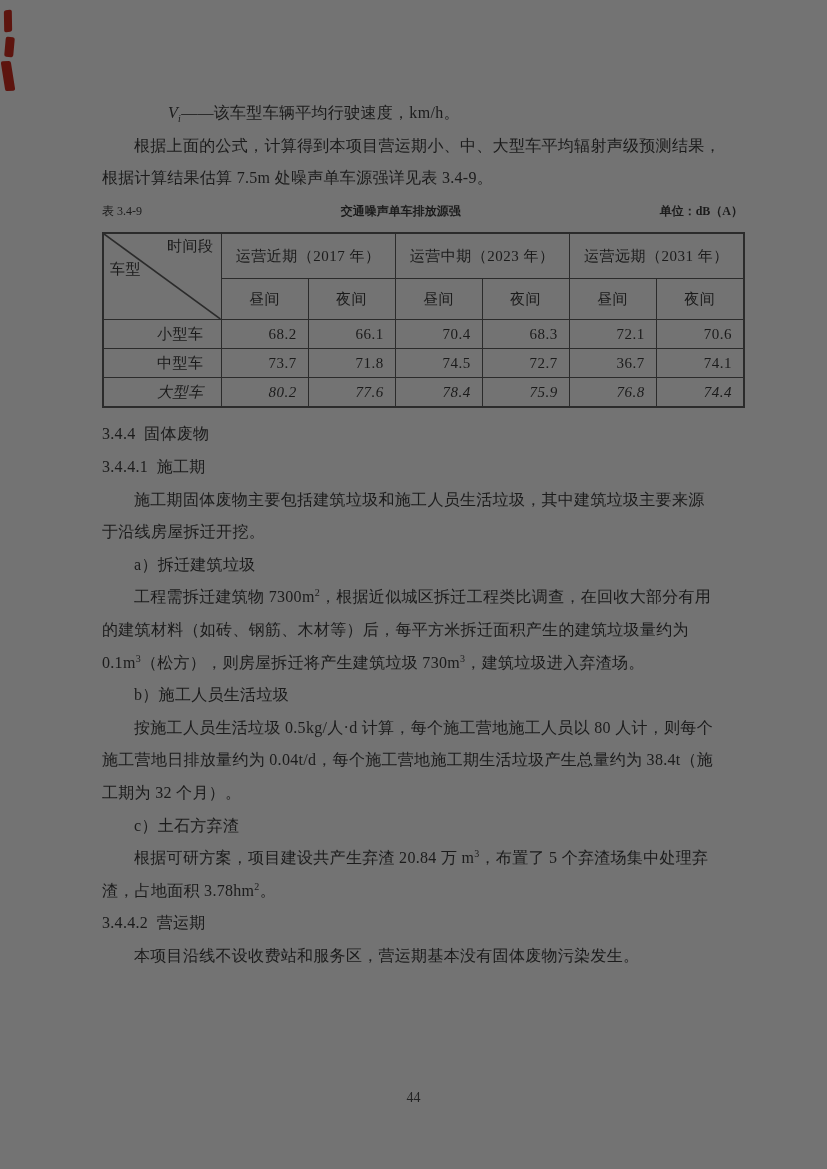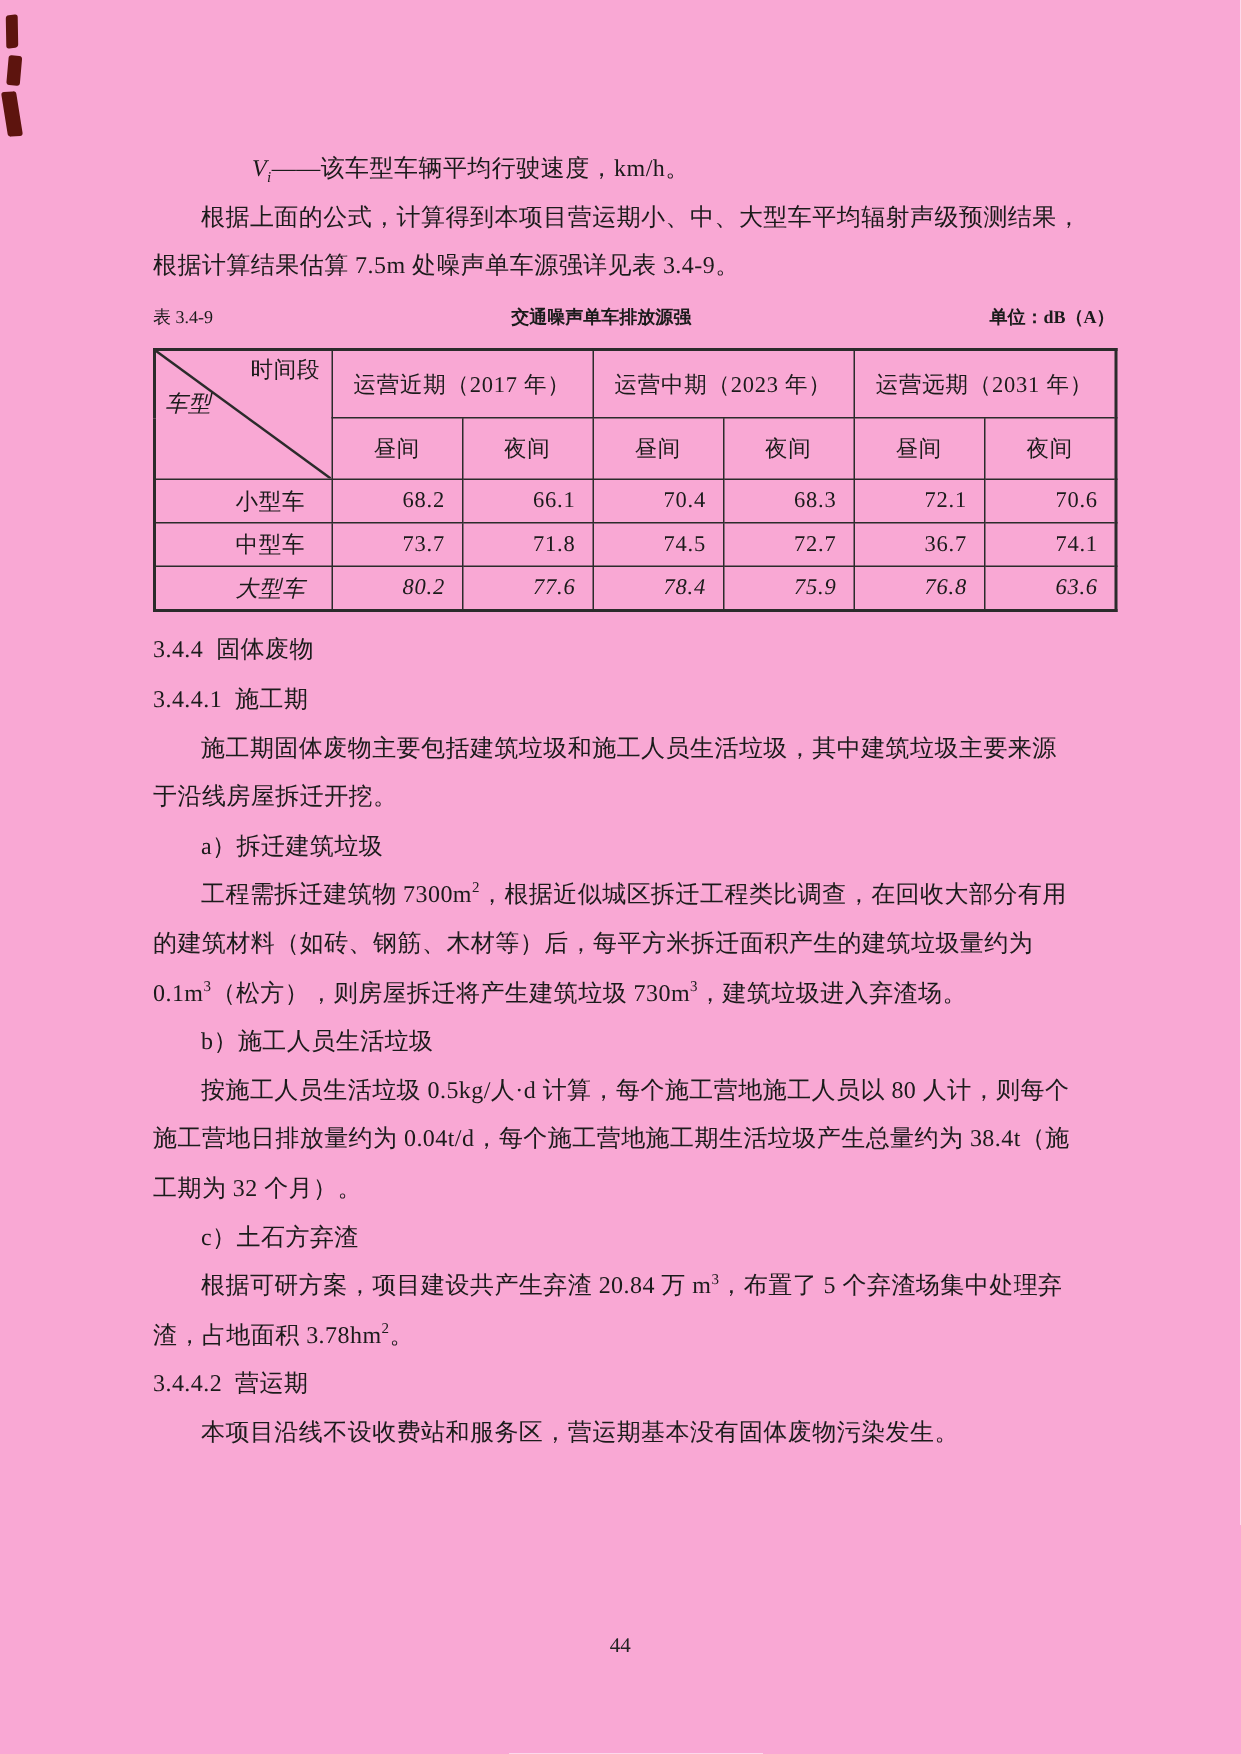--- a/index.html
+++ b/index.html
@@ -1,19 +1,19 @@
 <!DOCTYPE html>
 <html><head>
 <meta charset="utf-8">
 <style>
   html,body{margin:0;padding:0;background:#ffffff;}
   .page{
     position:relative;
     width:827px;height:1169px;
-    background:#f9a8d4;
+    background:#737373;
     font-family:"Liberation Serif","DejaVu Serif",serif;
     color:#1b1b1b;
     overflow:hidden;
   }
   .content{
     position:absolute;
     left:102px;top:0;
     width:641px;
     padding-top:97px;
   }
@@ -61,21 +61,21 @@
   tr.hrow1 td{height:27px;}
   tr.hrow2 td{height:25px;}
   tr.drow td{height:28px;padding-left:36px;}
   tr.drow.last td{border-bottom:none;font-style:italic;}
   td.corner{
     position:relative;
     padding:0;
   }
   td.corner svg{position:absolute;left:0;top:0;width:100%;height:100%;}
   .c-top{position:absolute;right:7px;top:3px;font-size:15px;letter-spacing:0.5px;}
-  .c-bot{position:absolute;left:6px;top:26px;font-size:15px;letter-spacing:0.5px;font-style:italic;}
+  .c-bot{position:absolute;left:6px;top:26px;font-size:15px;letter-spacing:0.5px;}
 
   .footer{
     position:absolute;
     left:0;top:1090px;
     width:827px;
     text-align:center;
     font-size:14px;
     color:#222;
   }
 
@@ -158,21 +158,21 @@
           <td>36.7</td>
           <td>74.1</td>
         </tr>
         <tr class="drow last">
           <td>大型车</td>
           <td>80.2</td>
           <td>77.6</td>
           <td>78.4</td>
           <td>75.9</td>
           <td>76.8</td>
-          <td>63.6</td>
+          <td>74.4</td>
         </tr>
       </tbody>
     </table>
 
     <div class="line">3.4.4  固体废物</div>
     <div class="line">3.4.4.1  施工期</div>
     <div class="line indent">施工期固体废物主要包括建筑垃圾和施工人员生活垃圾，其中建筑垃圾主要来源</div>
     <div class="line">于沿线房屋拆迁开挖。</div>
 
     <div class="line indent">a）拆迁建筑垃圾</div>

